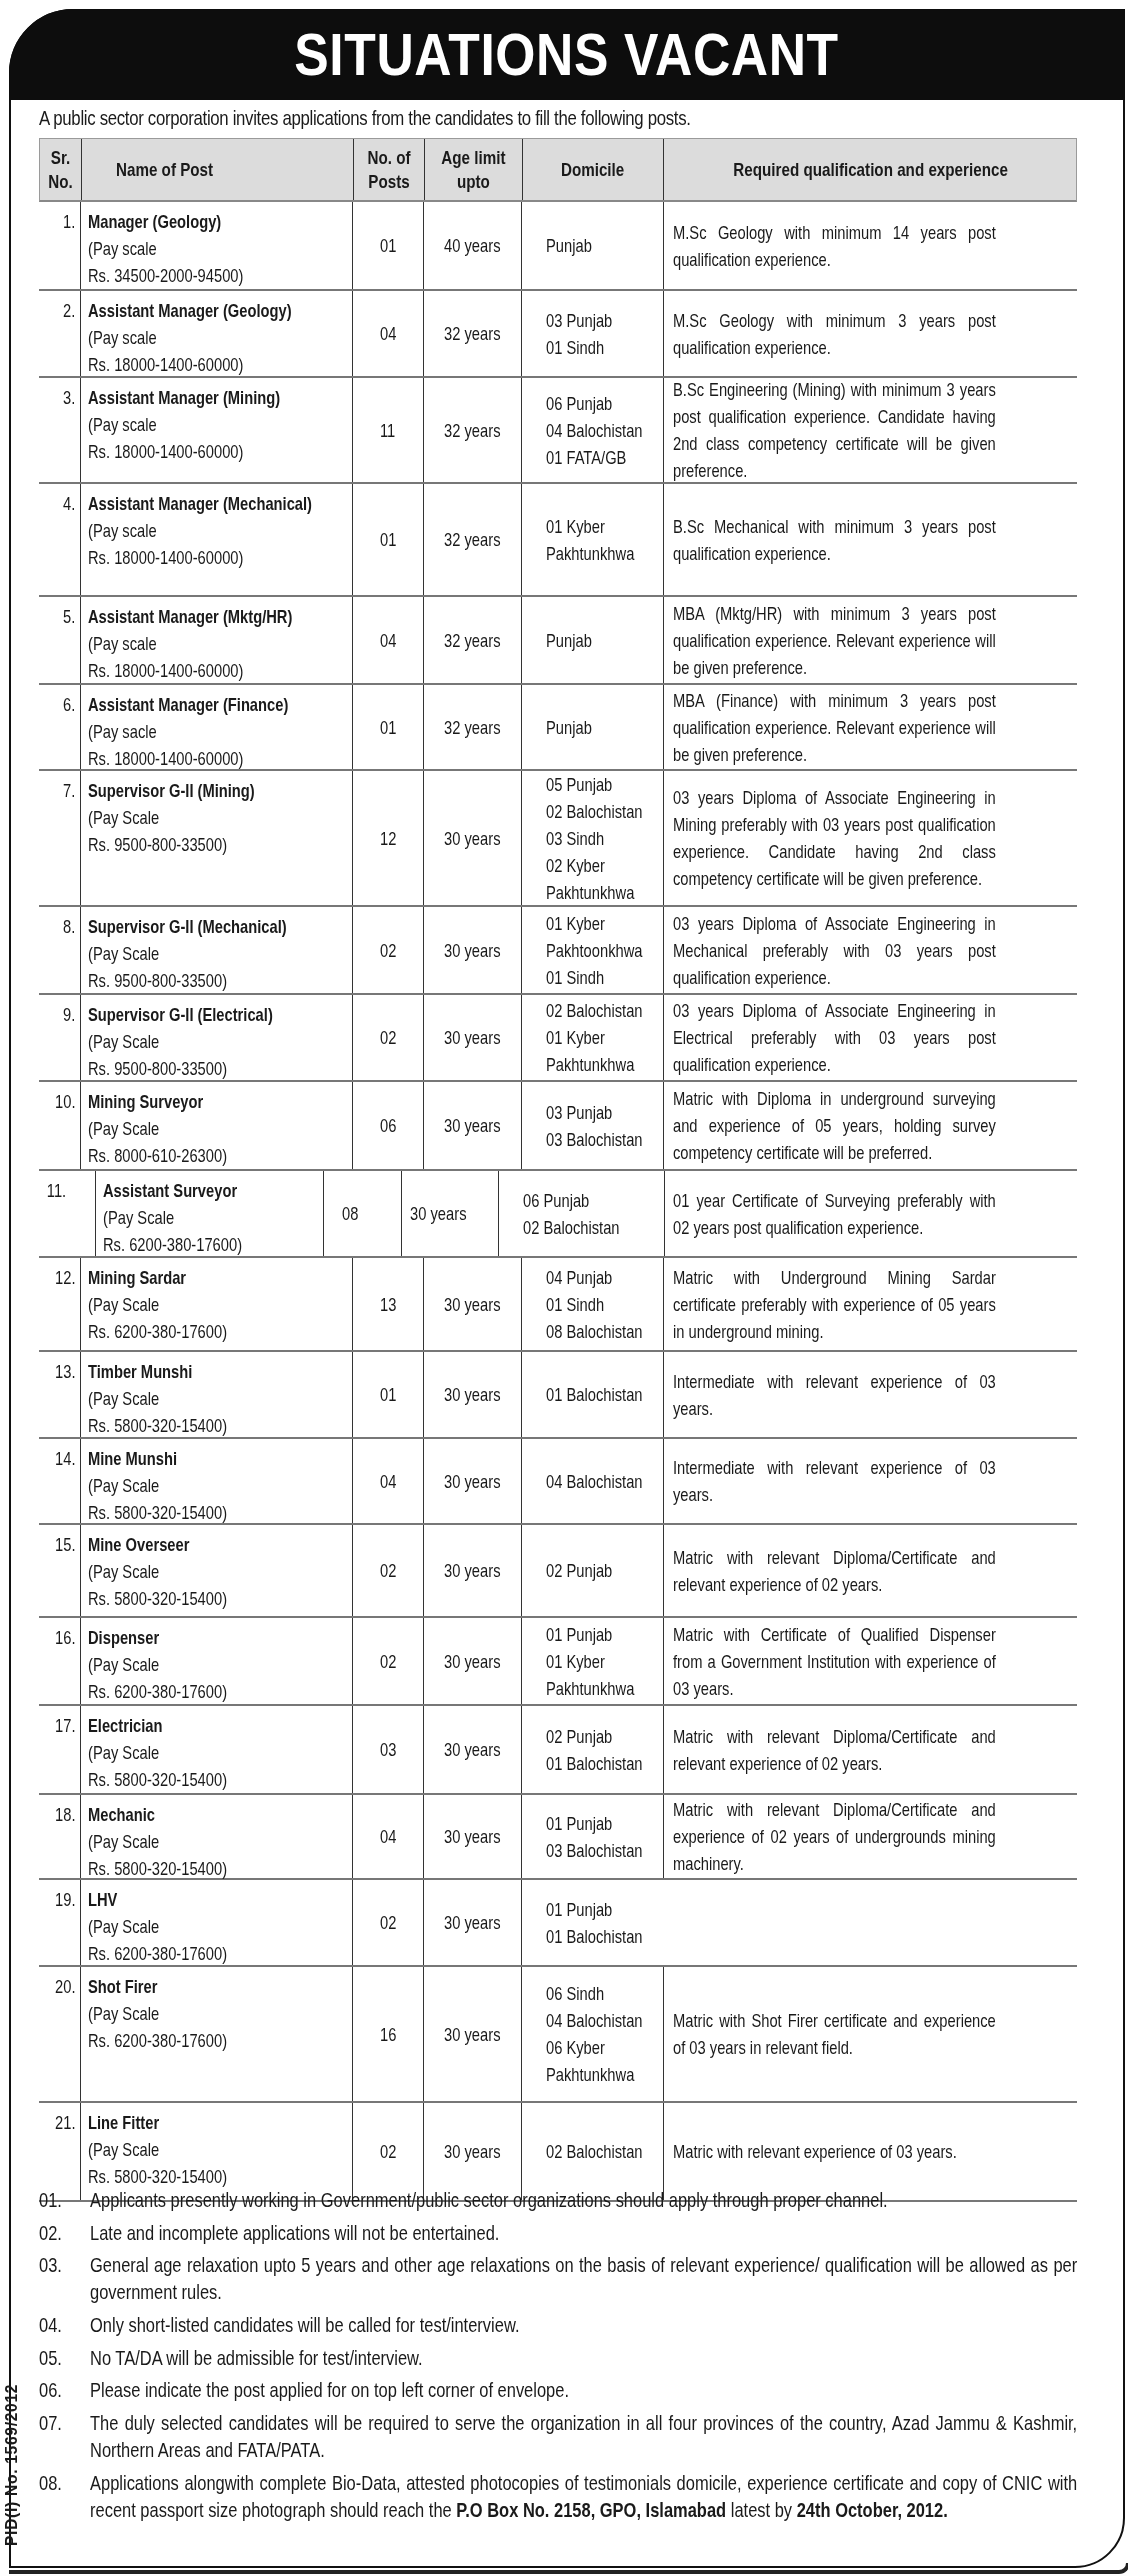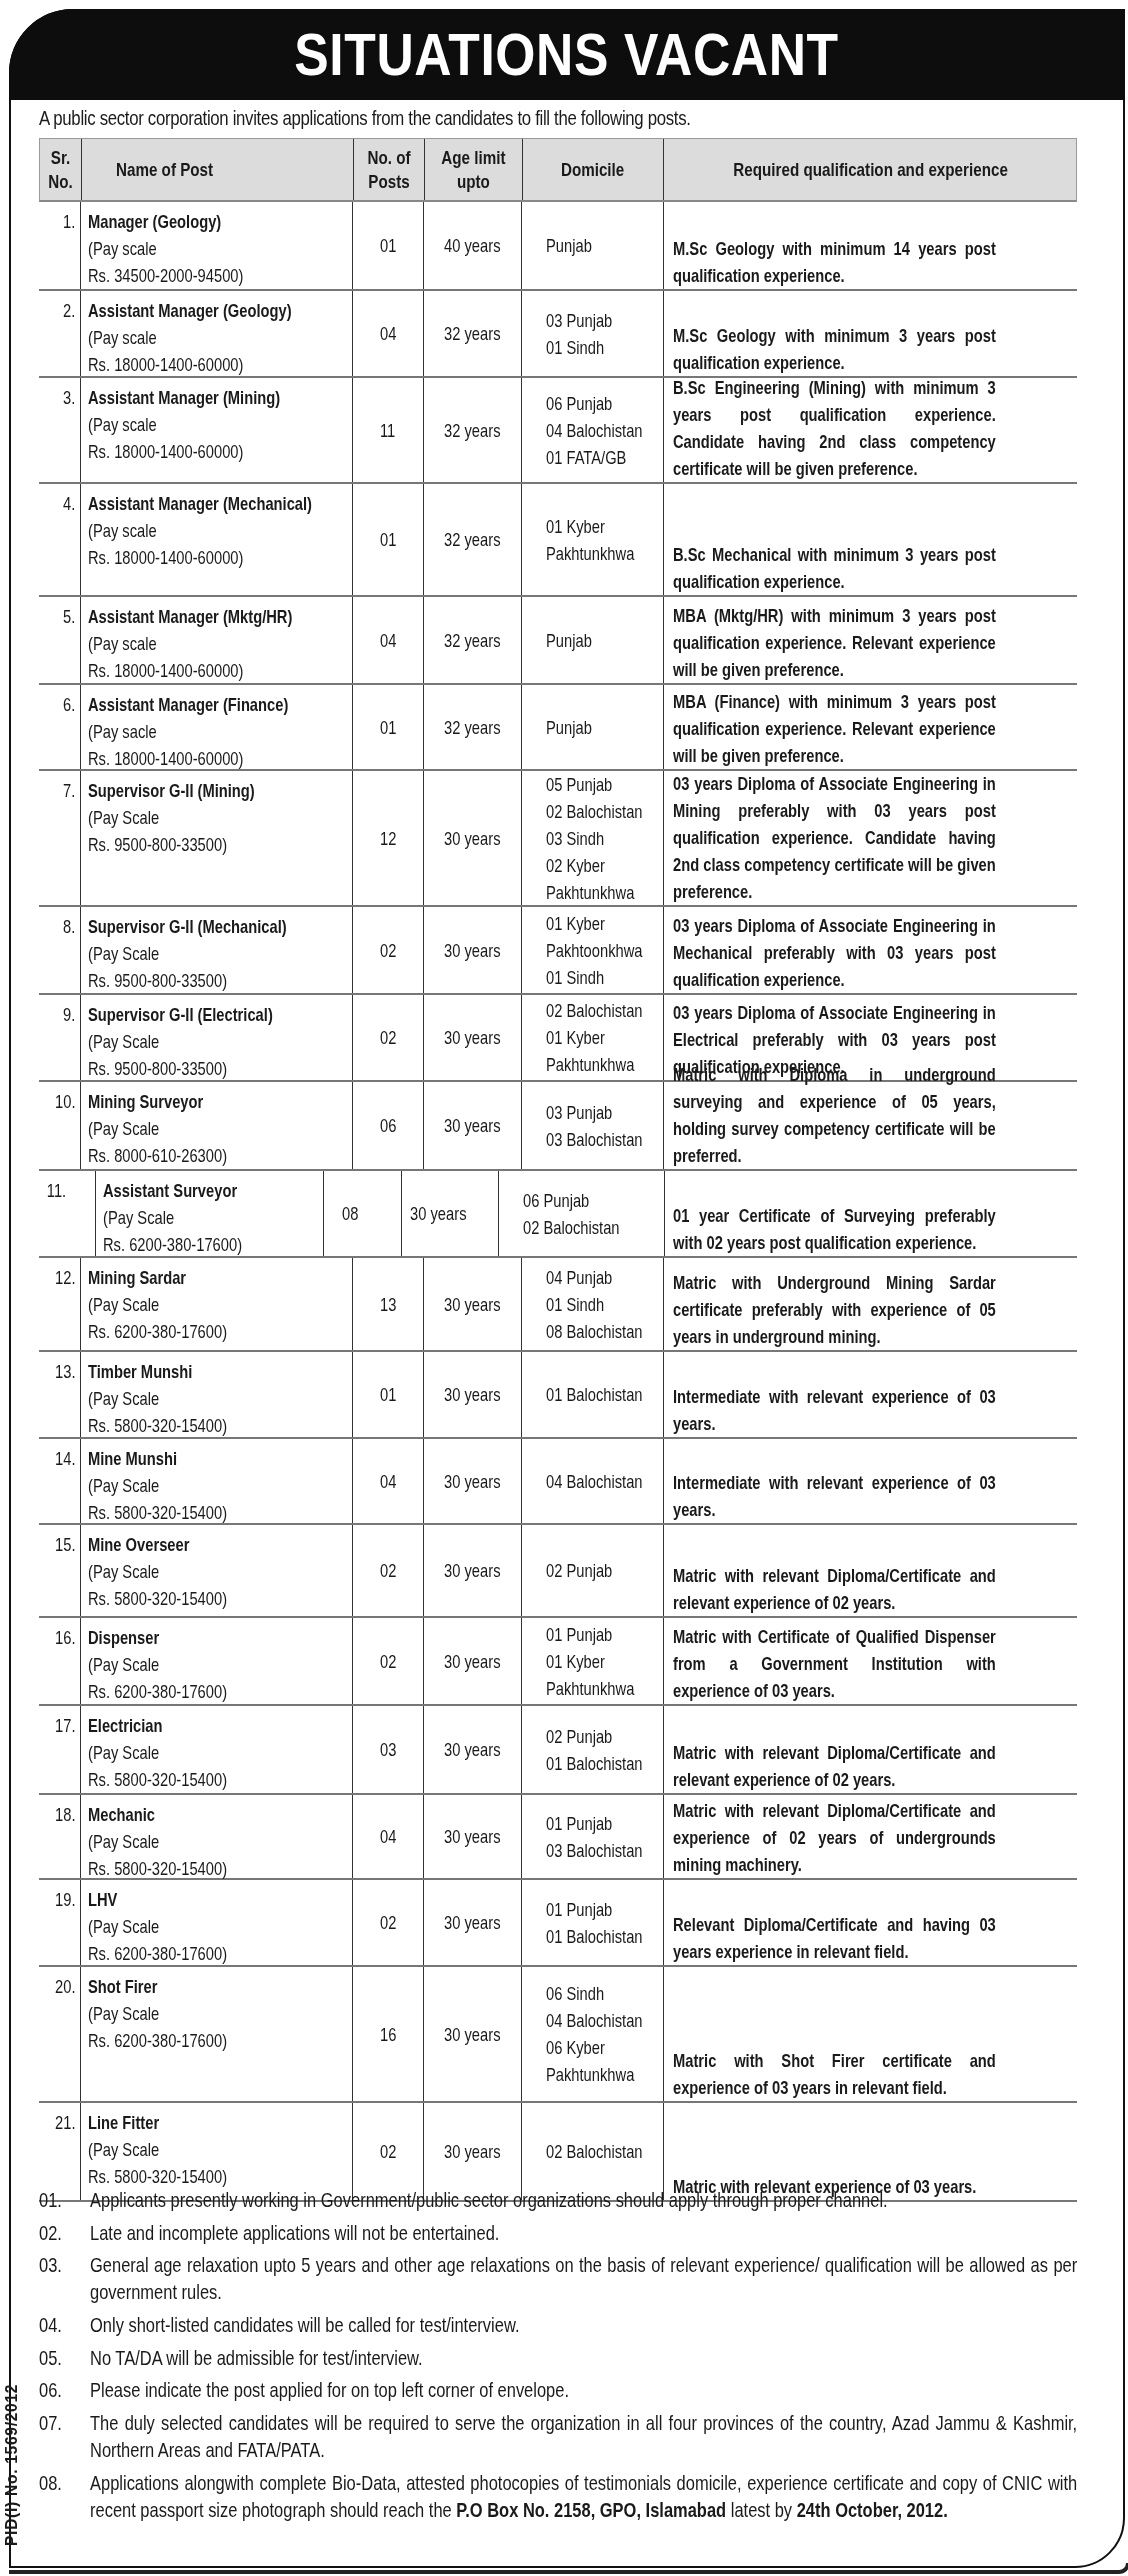--- a/index.html
+++ b/index.html
@@ -48,21 +48,21 @@
   .head .c-name .sq { transform-origin: left center; }
 
   .body-row .c-sr { text-align: right; padding-right: 4.3px; padding-top: 5.7px; }
   .body-row .c-sr .sq { transform-origin: right top; }
   .body-row .c-name { padding: 5.7px 0 0 7px; }
   .post-title { font-weight: bold; display: block; }
   .pay { display: block; }
   .body-row .c-num, .body-row .c-age { display: flex; align-items: center; justify-content: center; }
   .body-row .c-num .sq, .body-row .c-age .sq { transform-origin: center center; }
   .body-row .c-dom { display: flex; align-items: center; padding-left: 24px; }
-  .body-row .c-qual { display: flex; align-items: flex-end; padding: 0 0 0 8.5px; font-weight: bold; }
+  .body-row .c-qual { display: flex; align-items: center; padding: 0 0 0 8.5px; }
   .qual-text { display: block; width: 507px; transform: scaleX(0.80); transform-origin: left center; text-align: justify; white-space: normal; }
   .dom-lines .sq { display: block; }
 
   .notes { position: absolute; left: 39px; top: 2186px; width: 1038px; }
   .note { display: flex; font-size: 20.6px; line-height: 27px; margin-bottom: 5.7px; }
   .note-num { width: 51px; flex: none; }
   .note-num .sq { transform: scaleX(0.80); }
   .note-text { flex: 1; }
   .note-text .nt { display: block; width: 1234px; transform: scaleX(0.80); transform-origin: left top; text-align: justify; }
   .b { font-weight: bold; }
@@ -533,23 +533,20 @@
         </div>
     <div class="cell c-age">
           <span class="sq">30 years</span>
         </div>
     <div class="cell c-dom">
           <div class="dom-lines">
             <span class="sq">01 Punjab</span>
             <span class="sq">01 Balochistan</span>
           </div>
         </div>
-    <div class="cell c-qual">
-          <span class="qual-text">Relevant Diploma/Certificate and having 03 years experience in relevant field.</span>
-        </div>
       </div>
       <div class="row body-row" style="height: 136px;">
     <div class="cell c-sr"><span class="sq">20.</span></div>
     <div class="cell c-name">
       <span class="sq post-title">Shot Firer</span>
       <span class="sq pay">(Pay Scale</span>
       <span class="sq pay">Rs. 6200-380-17600)</span>
     </div>
     <div class="cell c-num">
           <span class="sq">16</span>

